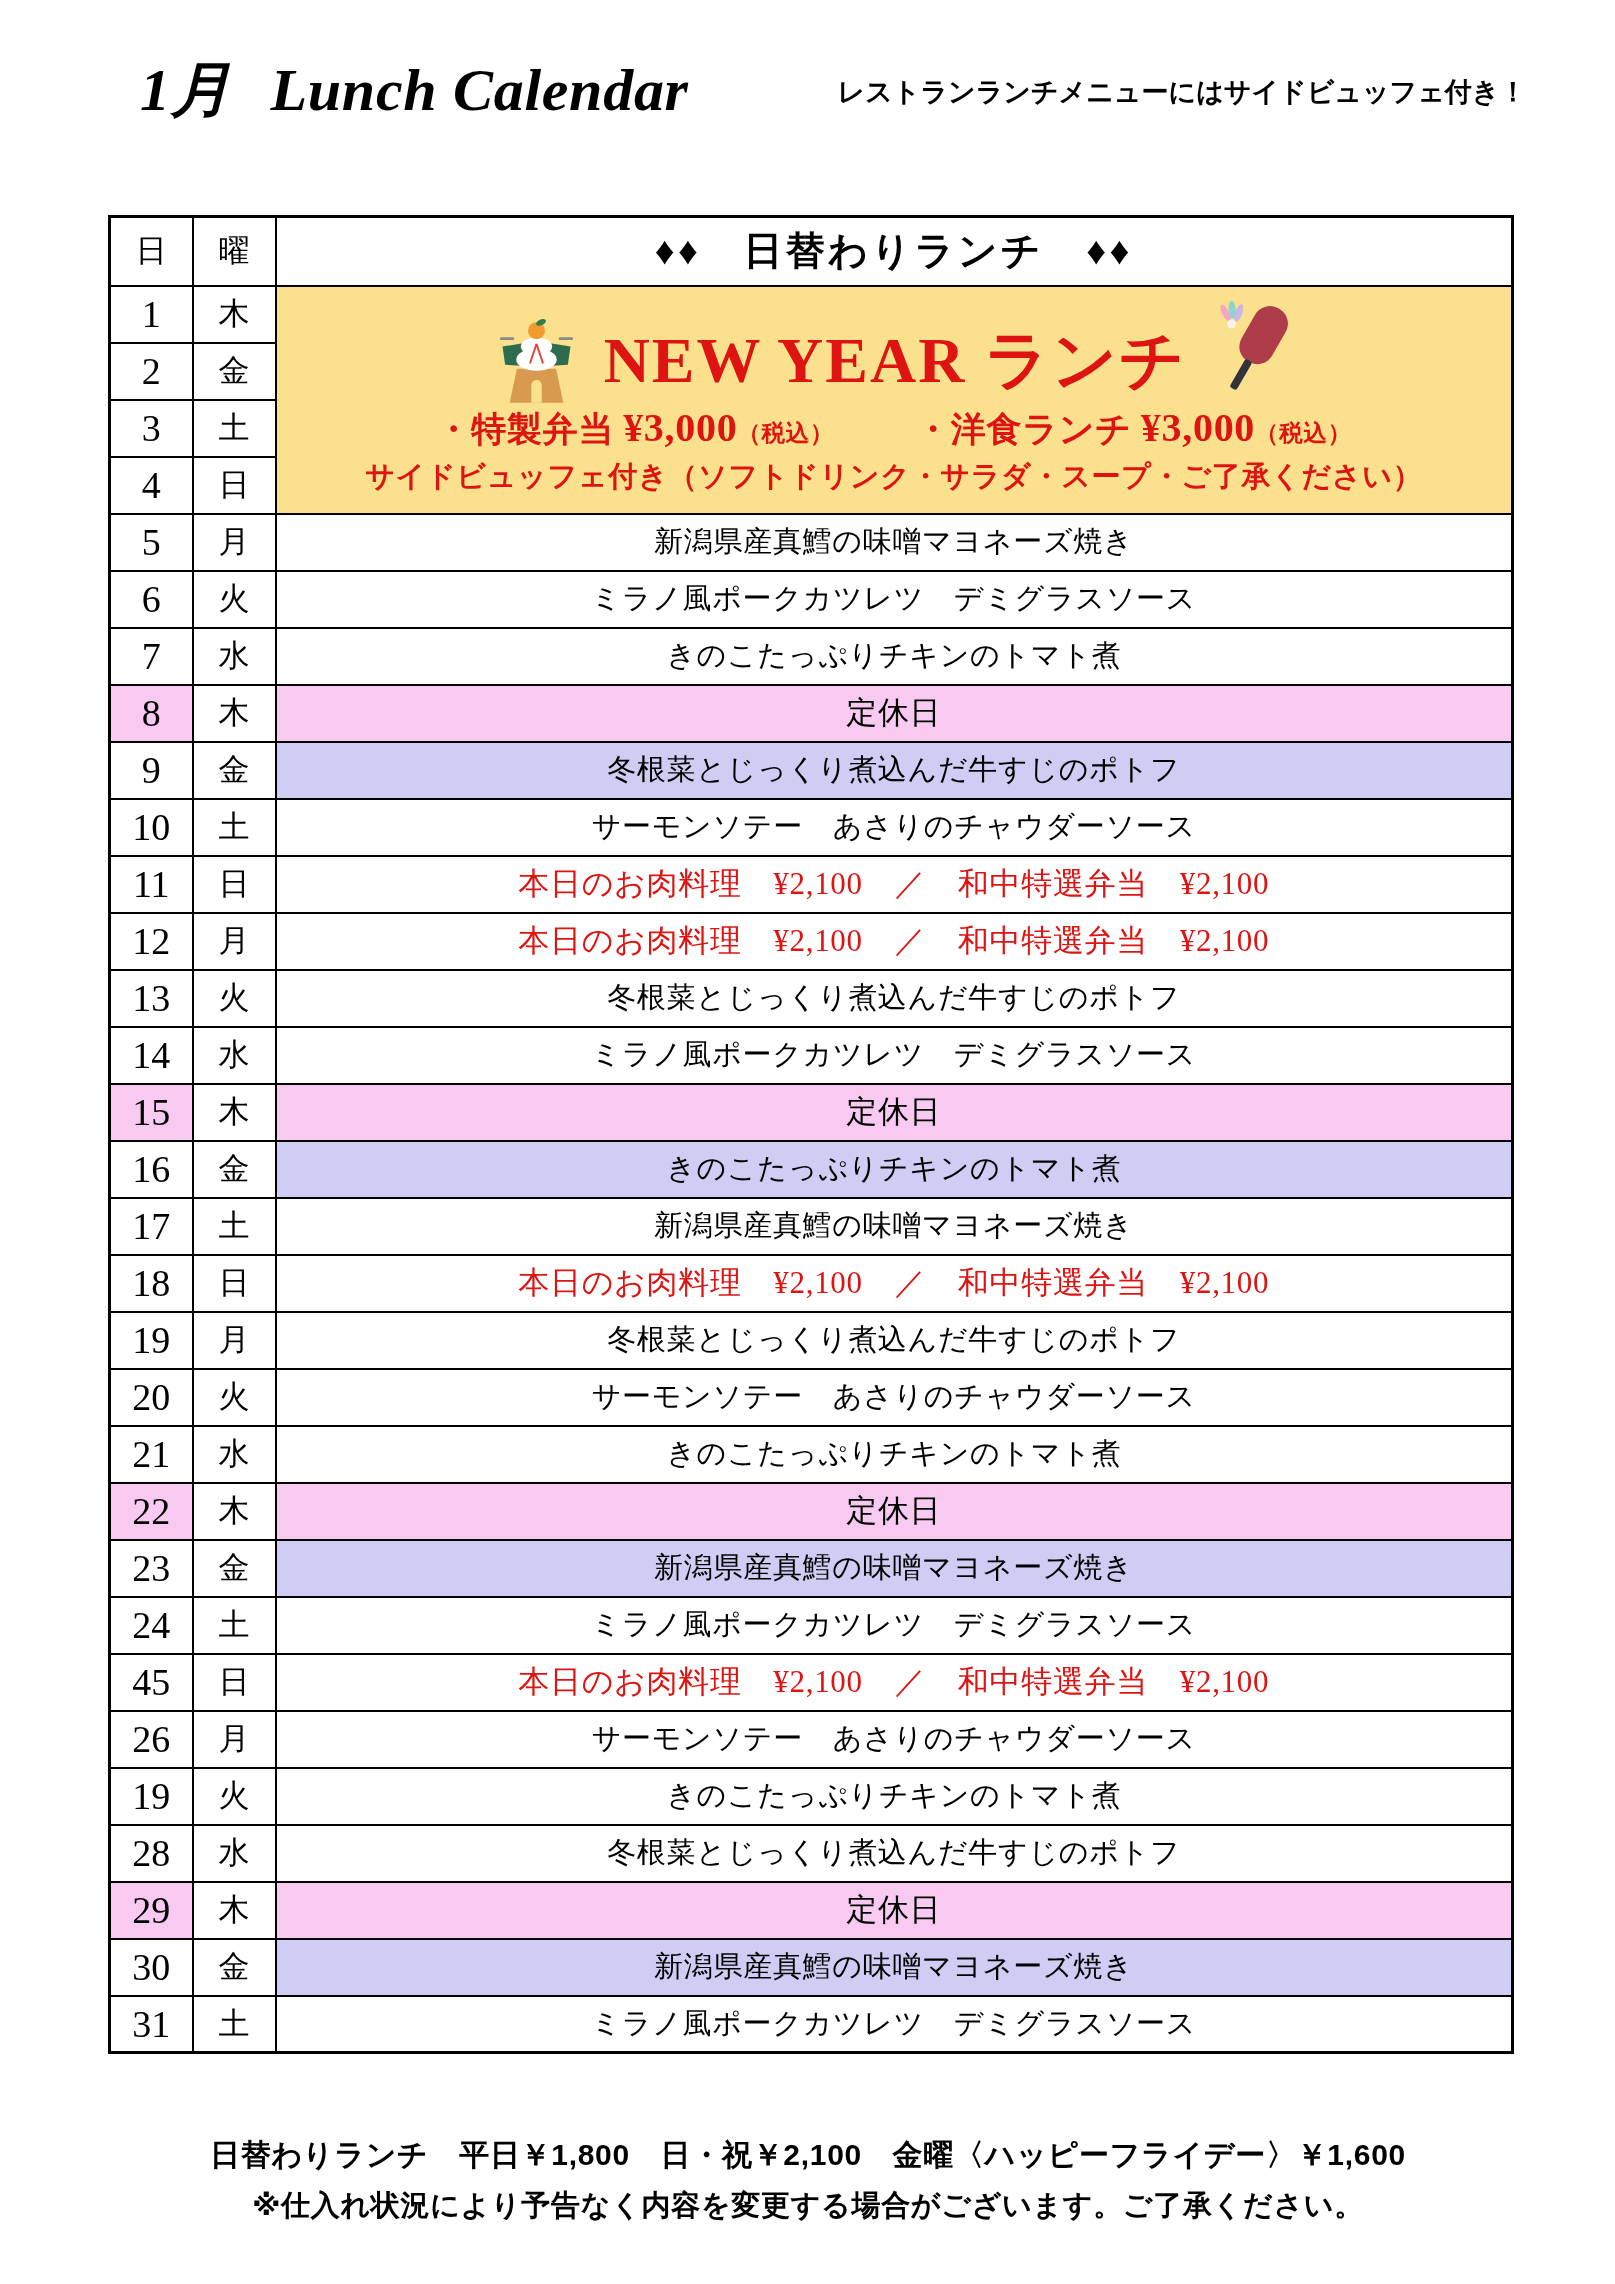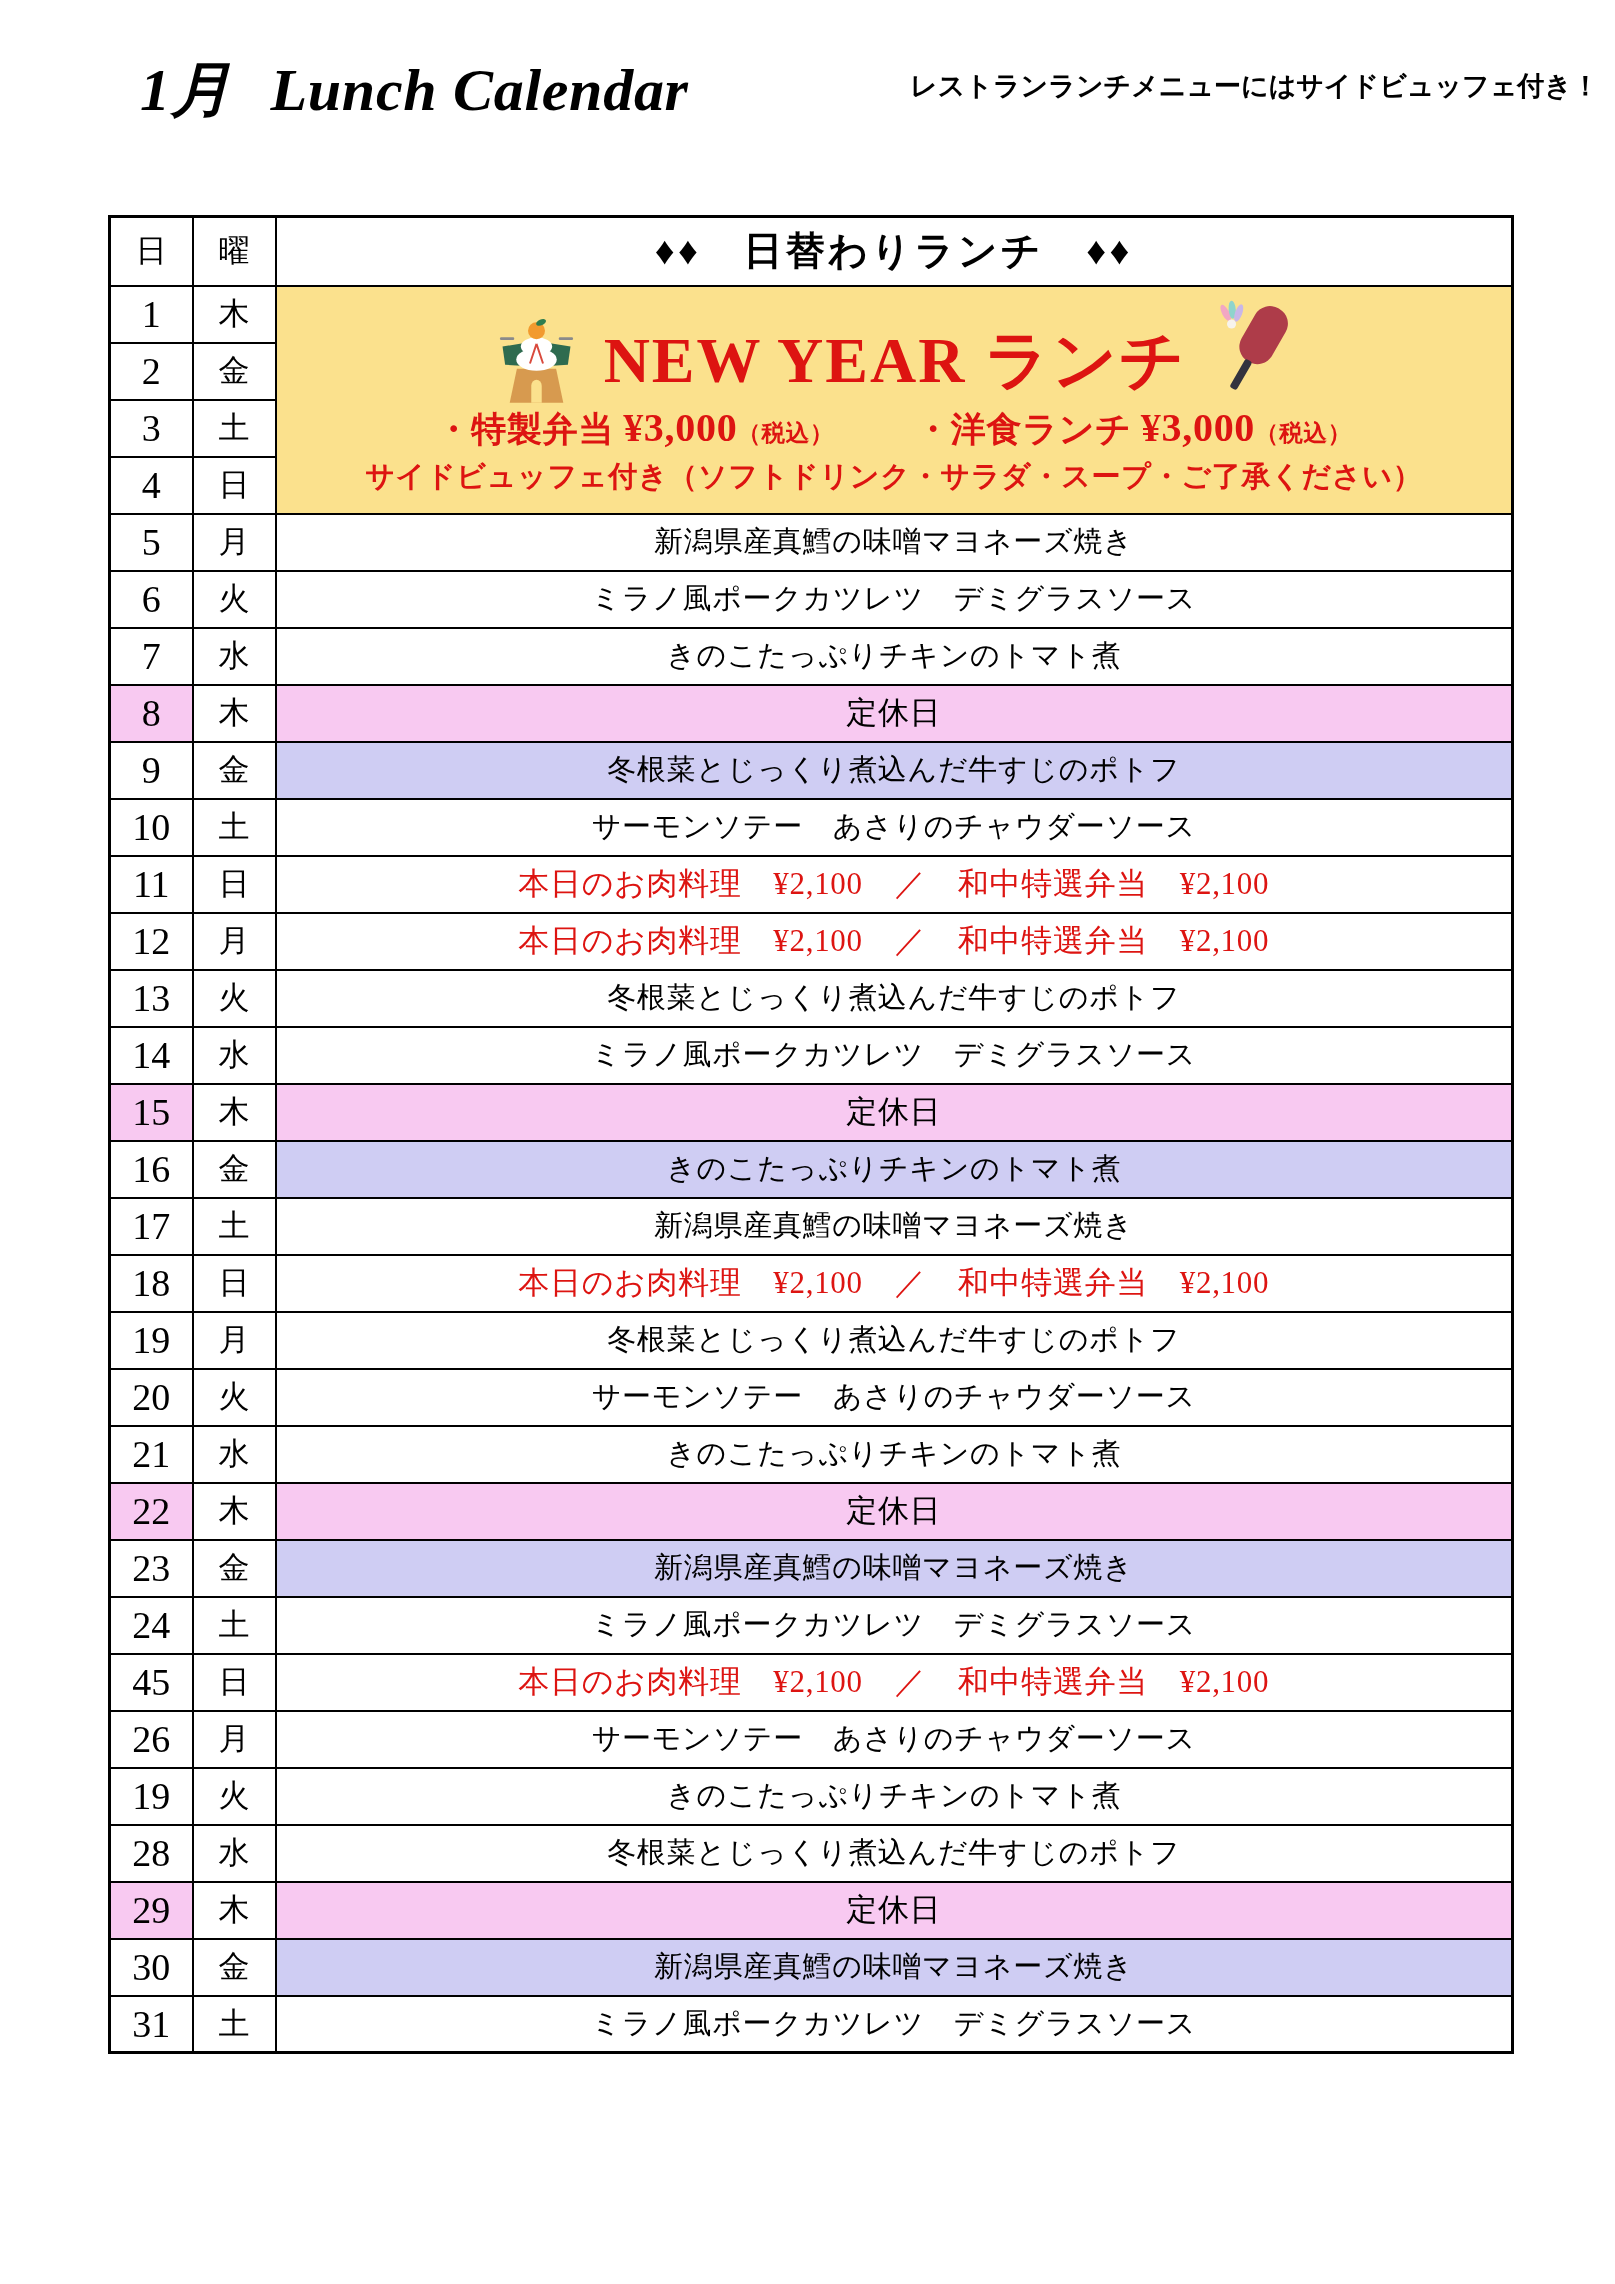--- a/index.html
+++ b/index.html
@@ -23,22 +23,22 @@
   }
   
   .page-header{position:absolute;top:0;left:0;width:100%;height:163px;margin-left:28px;}
   .title{
     position:absolute;left:112px;top:56px;
     font-family:var(--serif);font-style:italic;font-weight:bold;
     font-size:60px;line-height:1.15;white-space:nowrap;letter-spacing:0.7px;
   }
   .title-month{margin-right:39px;}
   .subtitle{
-    position:absolute;left:737px;top:59px;width:834px;
-    text-align:right;font-weight:bold;font-size:27px;line-height:2.05;
+    position:absolute;left:737px;top:65px;width:834px;
+    text-align:center;font-weight:bold;font-size:27px;line-height:2.05;
   }
   
   table.calendar{
     position:absolute;top:215px;left:108px;width:1403px;
     border-collapse:collapse;table-layout:fixed;
     border:3.9px solid var(--ink);
   }
   th,td{
     border:2.6px solid var(--ink);
     text-align:center;vertical-align:middle;
@@ -300,15 +300,19 @@
           <td class="cell-menu friday-bg">新潟県産真鱈の味噌マヨネーズ焼き</td>
         </tr>
         <tr class="day-row">
           <td class="cell-day">31</td>
           <td class="cell-weekday">土</td>
           <td class="cell-menu">ミラノ風ポークカツレツ　デミグラスソース</td>
         </tr>
       </tbody>
   </table>
 
+  <footer class="page-footer">
+    <div class="footer-line1">日替わりランチ　平日￥1,800　日・祝￥2,100　金曜〈ハッピーフライデー〉￥1,600</div>
+    <div class="footer-line2">※仕入れ状況により予告なく内容を変更する場合がございます。ご了承ください。</div>
+  </footer>
 
 </div>
 
 
 </body></html>

